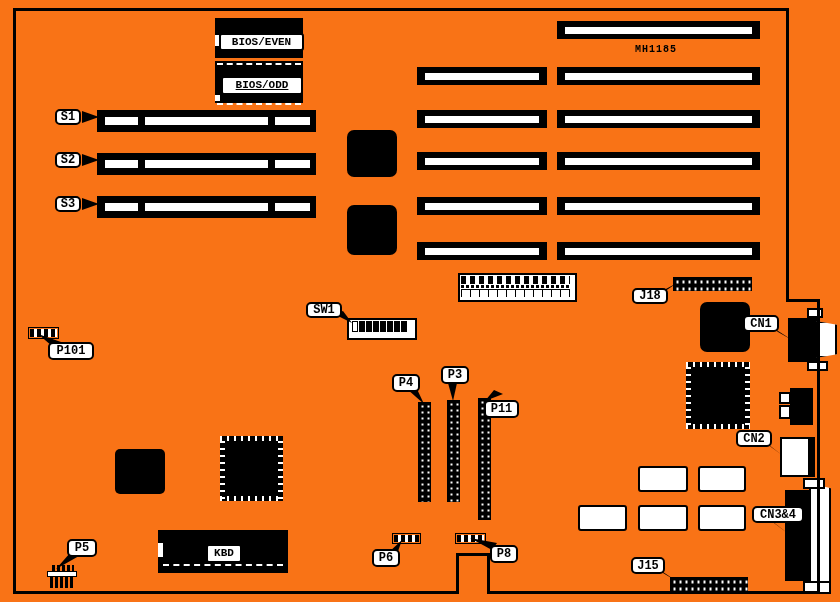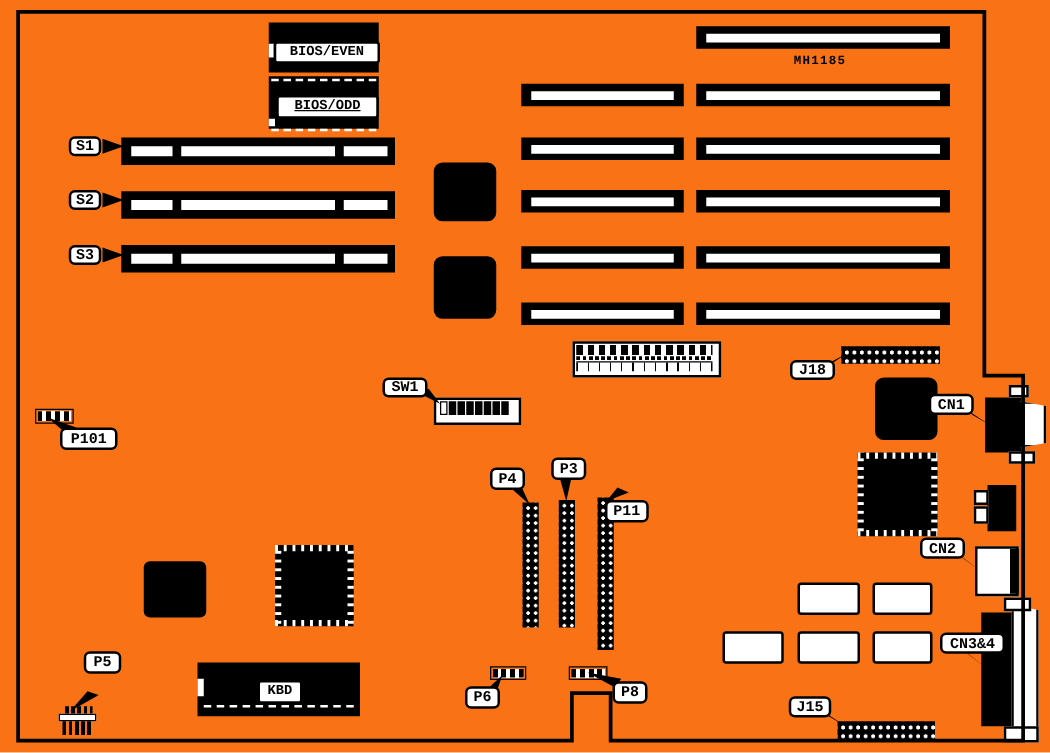--- a/index.html
+++ b/index.html
@@ -205,21 +205,21 @@
   <div class="socket-box" style="left:698px;top:505px;width:44px;height:22px;"></div>
 
   <div class="label-box" style="left:55px;top:109px;width:22px;height:12px;">S1</div>
   <div class="label-box" style="left:55px;top:152px;width:22px;height:12px;">S2</div>
   <div class="label-box" style="left:55px;top:196px;width:22px;height:12px;">S3</div>
   <div class="label-box" style="left:306px;top:302px;width:32px;height:12px;">SW1</div>
   <div class="label-box" style="left:48px;top:342px;width:42px;height:14px;">P101</div>
   <div class="label-box" style="left:392px;top:374px;width:24px;height:14px;">P4</div>
   <div class="label-box" style="left:441px;top:366px;width:24px;height:14px;">P3</div>
   <div class="label-box" style="left:484px;top:376px;width:31px;height:14px;margin-top:24px;">P11</div>
-  <div class="label-box" style="left:67px;top:521px;width:26px;height:14px;">P5</div>
+  <div class="label-box" style="left:67px;top:539px;width:26px;height:14px;">P5</div>
   <div class="label-box" style="left:372px;top:549px;width:24px;height:14px;">P6</div>
   <div class="label-box" style="left:490px;top:545px;width:24px;height:14px;">P8</div>
   <div class="label-box" style="left:631px;top:557px;width:30px;height:13px;">J15</div>
   <div class="label-box" style="left:632px;top:288px;width:32px;height:12px;">J18</div>
   <div class="label-box" style="left:743px;top:315px;width:32px;height:13px;">CN1</div>
   <div class="label-box" style="left:736px;top:430px;width:32px;height:13px;">CN2</div>
   <div class="label-box" style="left:752px;top:506px;width:48px;height:13px;">CN3&amp;4</div>
 
 </div>
 

